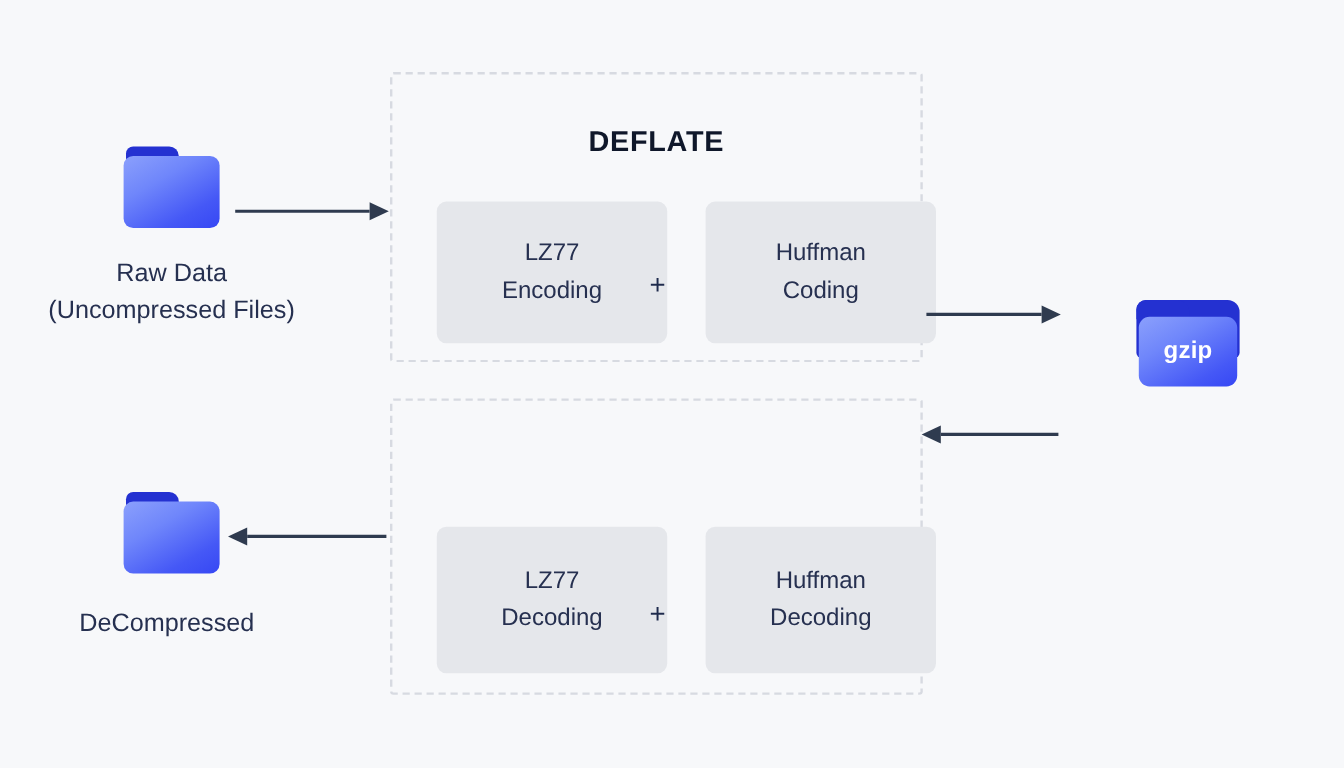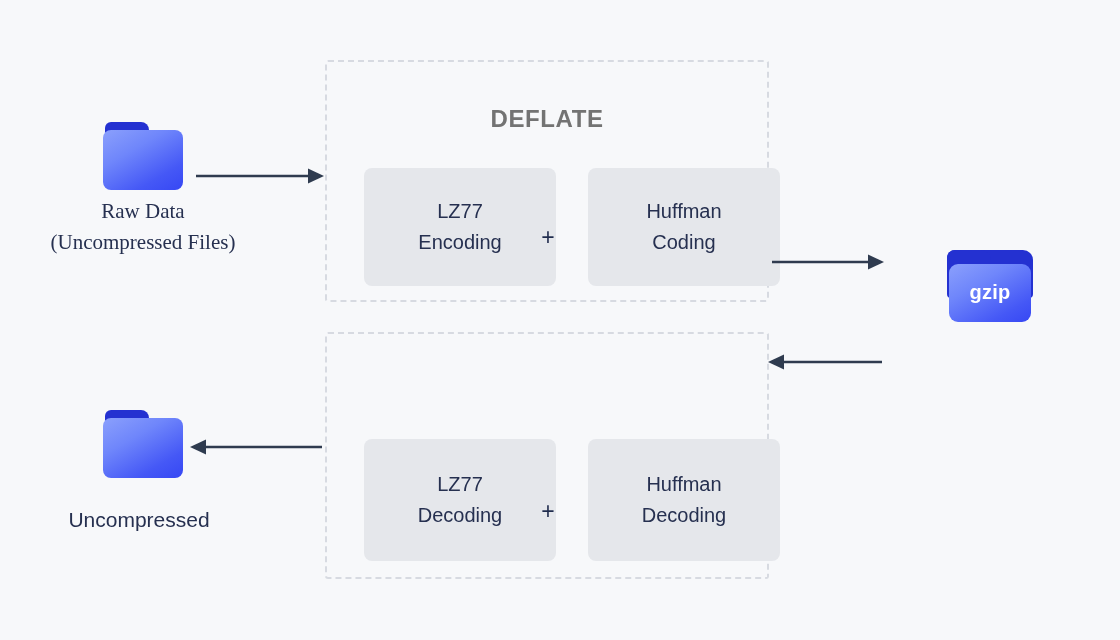--- a/index.html
+++ b/index.html
@@ -104,21 +104,21 @@
     position: absolute;
     border: 2px dashed #d7dae1;
     border-radius: 3px;
     background: transparent;
   }
   .group-title {
     position: absolute;
     left: 0;
     right: 0;
     text-align: center;
-    color: #737373;
+    color: #0f172a;
     font-size: 24px;
     font-weight: bold;
     letter-spacing: 0.6px;
   }
   .stage-box {
     position: absolute;
     background: #e5e7eb;
     border-radius: 8px;
     display: flex;
     align-items: center;
@@ -145,21 +145,21 @@
 </style>
 </head>
 <body>
 
 <div id="stage">
 
   <div class="folder" style="left:103px; top:122px;">
     <div class="tab"></div>
     <div class="body"></div>
   </div>
-  <div class="caption" style="left:0px; top:196px; width:286px;font-family:Liberation Serif, serif;">Raw Data
+  <div class="caption" style="left:0px; top:212px; width:286px;">Raw Data
 (Uncompressed Files)</div>
 
   <svg class="arrow" style="left:190px; top:160px;" width="140" height="32" viewBox="0 0 140 32">
     <line x1="6" y1="16" x2="118" y2="16" stroke="#2f3b4f" stroke-width="2.6"></line>
     <polygon points="118,8.5 134,16 118,23.5" fill="#2f3b4f"></polygon>
   </svg>
 
   <div class="group" style="left:325px; top:60px; width:440px; height:238px;">
     <div class="group-title" style="top:43px;">DEFLATE</div>
 
@@ -203,15 +203,15 @@
 
   <svg class="arrow" style="left:186px; top:431px;" width="140" height="32" viewBox="0 0 140 32">
     <line x1="20" y1="16" x2="136" y2="16" stroke="#2f3b4f" stroke-width="2.6"></line>
     <polygon points="20,8.5 4,16 20,23.5" fill="#2f3b4f"></polygon>
   </svg>
 
   <div class="folder" style="left:103px; top:410px;">
     <div class="tab"></div>
     <div class="body"></div>
   </div>
-  <div class="caption" style="left:0px; top:504px; width:278px;">Uncompressed</div>
+  <div class="caption" style="left:0px; top:504px; width:278px;">DeCompressed</div>
 
 </div>
 
 </body></html>

